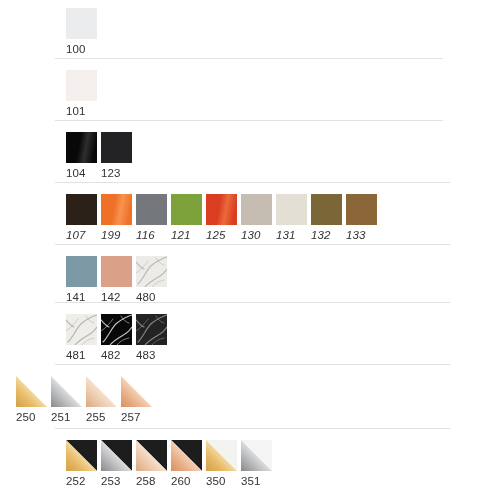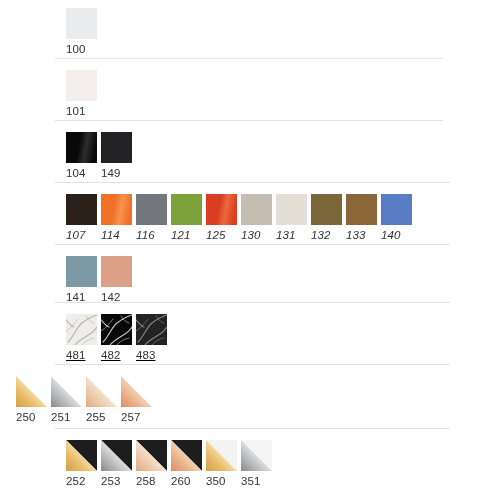--- a/index.html
+++ b/index.html
@@ -110,38 +110,38 @@
         <div class="swatch-cell" title="high gloss black">
           <div class="swatch-chip">
             <div class="chip-fill" style="background:linear-gradient(100deg,#080808 0%,#080808 42%,#2e2e2e 62%,#080808 88%,#080808 100%)"></div>
           </div>
           <div class="swatch-label" style="color:#333333">104</div>
         </div>
         <div class="swatch-cell" title="matte black">
           <div class="swatch-chip">
             <div class="chip-fill" style="background:#232326"></div>
           </div>
-          <div class="swatch-label" style="color:#333333">149</div>
+          <div class="swatch-label" style="color:#333333">123</div>
         </div>
       </div>
     </div>
     <div class="swatch-row" style="position: absolute; top: 194px; left: 0px; font-style: italic;">
       <div class="row-divider" style="width: 395px; background: rgb(226, 226, 226); top: -12px;"></div>
       <div class="swatch-strip">
         <div class="swatch-cell" title="dark espresso brown">
           <div class="swatch-chip">
             <div class="chip-fill" style="background:#2b2118"></div>
           </div>
           <div class="swatch-label" style="color:#333333">107</div>
         </div>
         <div class="swatch-cell" title="orange">
           <div class="swatch-chip">
             <div class="chip-fill" style="background:linear-gradient(100deg,#ef7128 0%,#ef7128 42%,#f7934f 62%,#ef7128 88%,#ef7128 100%)"></div>
           </div>
-          <div class="swatch-label" style="color:#333333">114</div>
+          <div class="swatch-label" style="color:#333333">199</div>
         </div>
         <div class="swatch-cell" title="medium grey">
           <div class="swatch-chip">
             <div class="chip-fill" style="background:#74777b"></div>
           </div>
           <div class="swatch-label" style="color:#333333">116</div>
         </div>
         <div class="swatch-cell" title="olive green">
           <div class="swatch-chip">
             <div class="chip-fill" style="background:#7da23c"></div>
@@ -170,47 +170,62 @@
           <div class="swatch-chip">
             <div class="chip-fill" style="background:#7b6637"></div>
           </div>
           <div class="swatch-label" style="color:#333333">132</div>
         </div>
         <div class="swatch-cell" title="medium brown">
           <div class="swatch-chip">
             <div class="chip-fill" style="background:#8a6639"></div>
           </div>
           <div class="swatch-label" style="color:#333333">133</div>
-        </div>
-        <div class="swatch-cell" title="blue">
-          <div class="swatch-chip">
-            <div class="chip-fill" style="background:#5a7cc4"></div>
-          </div>
-          <div class="swatch-label" style="color:#333333">140</div>
         </div>
       </div>
     </div>
     <div class="swatch-row" style="position: absolute; top: 256px; left: 0px;">
       <div class="row-divider" style="width: 395px; background: rgb(226, 226, 226); top: -12px;"></div>
       <div class="swatch-strip">
         <div class="swatch-cell" title="dusty blue">
           <div class="swatch-chip">
             <div class="chip-fill" style="background:#7d99a5"></div>
           </div>
           <div class="swatch-label" style="color:#333333">141</div>
         </div>
         <div class="swatch-cell" title="salmon">
           <div class="swatch-chip">
             <div class="chip-fill" style="background:#dba088"></div>
           </div>
           <div class="swatch-label" style="color:#333333">142</div>
         </div>
-      </div>
-    </div>
-    <div class="swatch-row" style="position: absolute; top: 314px; left: 0px; text-decoration: underline;">
+        <div class="swatch-cell" title="white marble">
+          <div class="swatch-chip">
+            <svg class="chip-svg" viewBox="0 0 31 31" preserveAspectRatio="none">
+              <defs>
+                <linearGradient id="mb0" x1="0" y1="0" x2="1" y2="1">
+                  <stop offset="0%" stop-color="#ecebe8"></stop>
+                  <stop offset="55%" stop-color="#ecebe8"></stop>
+                  <stop offset="100%" stop-color="#ecebe8"></stop>
+                </linearGradient>
+              </defs>
+              <rect x="0" y="0" width="31" height="31" fill="url(#mb0)"></rect>
+              <path d="M2,28 C8,22 10,14 16,9 C20,6 24,3 31,1" fill="none" stroke="#a9a49e" stroke-width="1.1" stroke-linecap="round" opacity="0.75"></path>
+              <path d="M0,17 C5,14 8,10 12,5" fill="none" stroke="#a9a49e" stroke-width="0.6" stroke-linecap="round" opacity="0.75"></path>
+              <path d="M9,31 C13,26 19,23 24,20 C27,18 29,16 31,13" fill="none" stroke="#a9a49e" stroke-width="1.1" stroke-linecap="round" opacity="0.75"></path>
+              <path d="M16,31 C19,27 23,25 28,24" fill="none" stroke="#a9a49e" stroke-width="0.6" stroke-linecap="round" opacity="0.75"></path>
+              <path d="M0,6 C3,9 5,12 8,13" fill="none" stroke="#a9a49e" stroke-width="1.1" stroke-linecap="round" opacity="0.75"></path>
+              <path d="M20,2 C22,6 25,8 28,9" fill="none" stroke="#a9a49e" stroke-width="0.6" stroke-linecap="round" opacity="0.75"></path>
+            </svg>
+          </div>
+          <div class="swatch-label" style="color:#333333">480</div>
+        </div>
+      </div>
+    </div>
+    <div class="swatch-row" style="position: absolute; top: 314px; left: 0px;">
       <div class="row-divider" style="width: 395px; background: rgb(226, 226, 226); top: -12px;"></div>
       <div class="swatch-strip">
         <div class="swatch-cell" title="white marble">
           <div class="swatch-chip">
             <svg class="chip-svg" viewBox="0 0 31 31" preserveAspectRatio="none">
               <defs>
                 <linearGradient id="mb1" x1="0" y1="0" x2="1" y2="1">
                   <stop offset="0%" stop-color="#eeede9"></stop>
                   <stop offset="55%" stop-color="#eeede9"></stop>
                   <stop offset="100%" stop-color="#eeede9"></stop>

